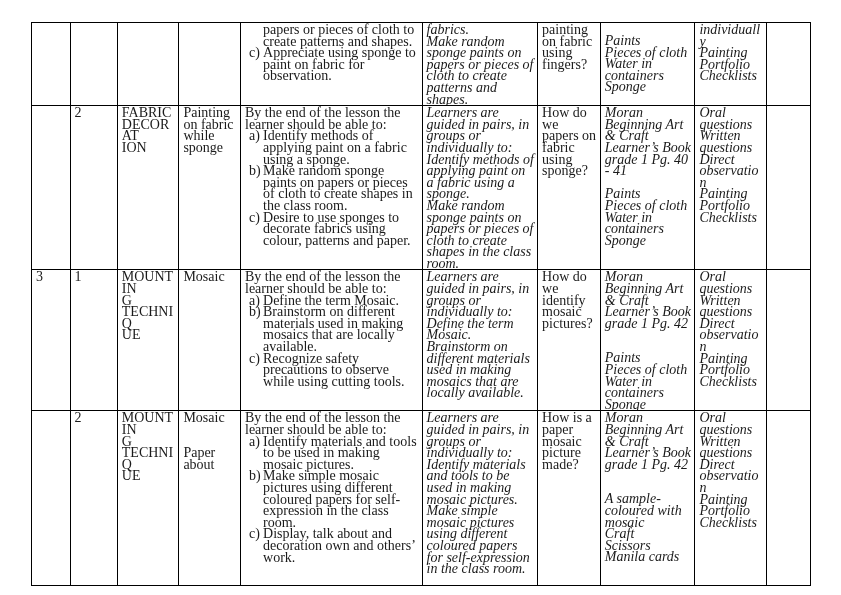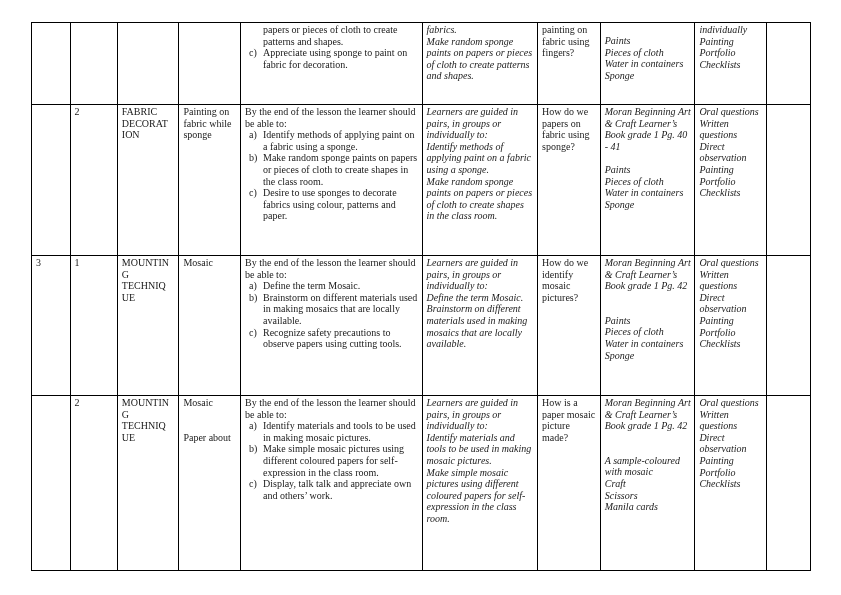--- a/index.html
+++ b/index.html
@@ -2,21 +2,21 @@
 <html><head>
 <meta charset="utf-8">
 <style>
   html, body { margin: 0; padding: 0; background: #ffffff; }
   body { width: 841px; height: 595px; position: relative; overflow: hidden;
          font-family: "Liberation Serif", "DejaVu Serif", serif; color: #1a1a1a; }
   table.scheme {
     position: absolute; left: 31px; top: 22px;
     border-collapse: collapse; table-layout: fixed;
     width: 780px;
-    font-size: 10px; line-height: 11.6px;
+    font-size: 14px; line-height: 11.6px;
   }
   table.scheme td {
     border: 1.3px solid #000; vertical-align: top;
     padding: 1px 3px 0 4px; overflow: hidden; word-wrap: break-word;
   }
   .c-week { width: 35px; }
   .c-lesson { width: 43px; }
   .c-strand { width: 56px; }
   .c-sub { width: 56px; }
   .c-out { width: 165px; }
@@ -52,21 +52,21 @@
   <tbody>
 
     <tr style="height:82px">
       <td></td>
       <td></td>
       <td></td>
       <td></td>
       <td>
         <ol class="outcomes">
           <li><span class="mk"></span><span>papers or pieces of cloth to create patterns and shapes.</span></li>
-          <li><span class="mk">c)</span><span>Appreciate using sponge to paint on fabric for decoration.</span></li>
+          <li><span class="mk">c)</span><span>Appreciate using sponge to paint on fabric for observation.</span></li>
         </ol>
       </td>
       <td>
         <div class="lines">
           <div>fabrics.</div>
           <div>Make random sponge paints on papers or pieces of cloth to create patterns and shapes.</div>
         </div>
       </td>
       <td>painting on fabric using fingers?</td>
       <td>
@@ -144,21 +144,21 @@
 TECHNIQ
 UE</td>
       <td>
         <div>Mosaic</div>
       </td>
       <td>
         <div>By the end of the lesson the learner should be able to:</div>
         <ol class="outcomes">
           <li><span class="mk">a)</span><span>Define the term Mosaic.</span></li>
           <li><span class="mk">b)</span><span>Brainstorm on different materials used in making mosaics that are locally available.</span></li>
-          <li><span class="mk">c)</span><span>Recognize safety precautions to observe papers using cutting tools.</span></li>
+          <li><span class="mk">c)</span><span>Recognize safety precautions to observe while using cutting tools.</span></li>
         </ol>
       </td>
       <td>
         <div class="lines">
           <div>Learners are guided in pairs, in groups or individually to:</div>
           <div>Define the term Mosaic.</div>
           <div>Brainstorm on different materials used in making mosaics that are locally available.</div>
         </div>
       </td>
       <td>How do we identify mosaic pictures?</td>
@@ -195,21 +195,21 @@
       <td>
         <div>Mosaic</div>
         <div class="gap2"></div>
         <div>Paper about</div>
       </td>
       <td>
         <div>By the end of the lesson the learner should be able to:</div>
         <ol class="outcomes">
           <li><span class="mk">a)</span><span>Identify materials and tools to be used in making mosaic pictures.</span></li>
           <li><span class="mk">b)</span><span>Make simple mosaic pictures using different coloured papers for self-expression in the class room.</span></li>
-          <li><span class="mk">c)</span><span>Display, talk talk and appreciate own and others’ work.</span></li>
+          <li><span class="mk">c)</span><span>Display, talk about and decoration own and others’ work.</span></li>
         </ol>
       </td>
       <td>
         <div class="lines">
           <div>Learners are guided in pairs, in groups or individually to:</div>
           <div>Identify materials and tools to be used in making mosaic pictures.</div>
           <div>Make simple mosaic pictures using different coloured papers for self-expression in the class room.</div>
         </div>
       </td>
       <td>How is a paper mosaic picture made?</td>

